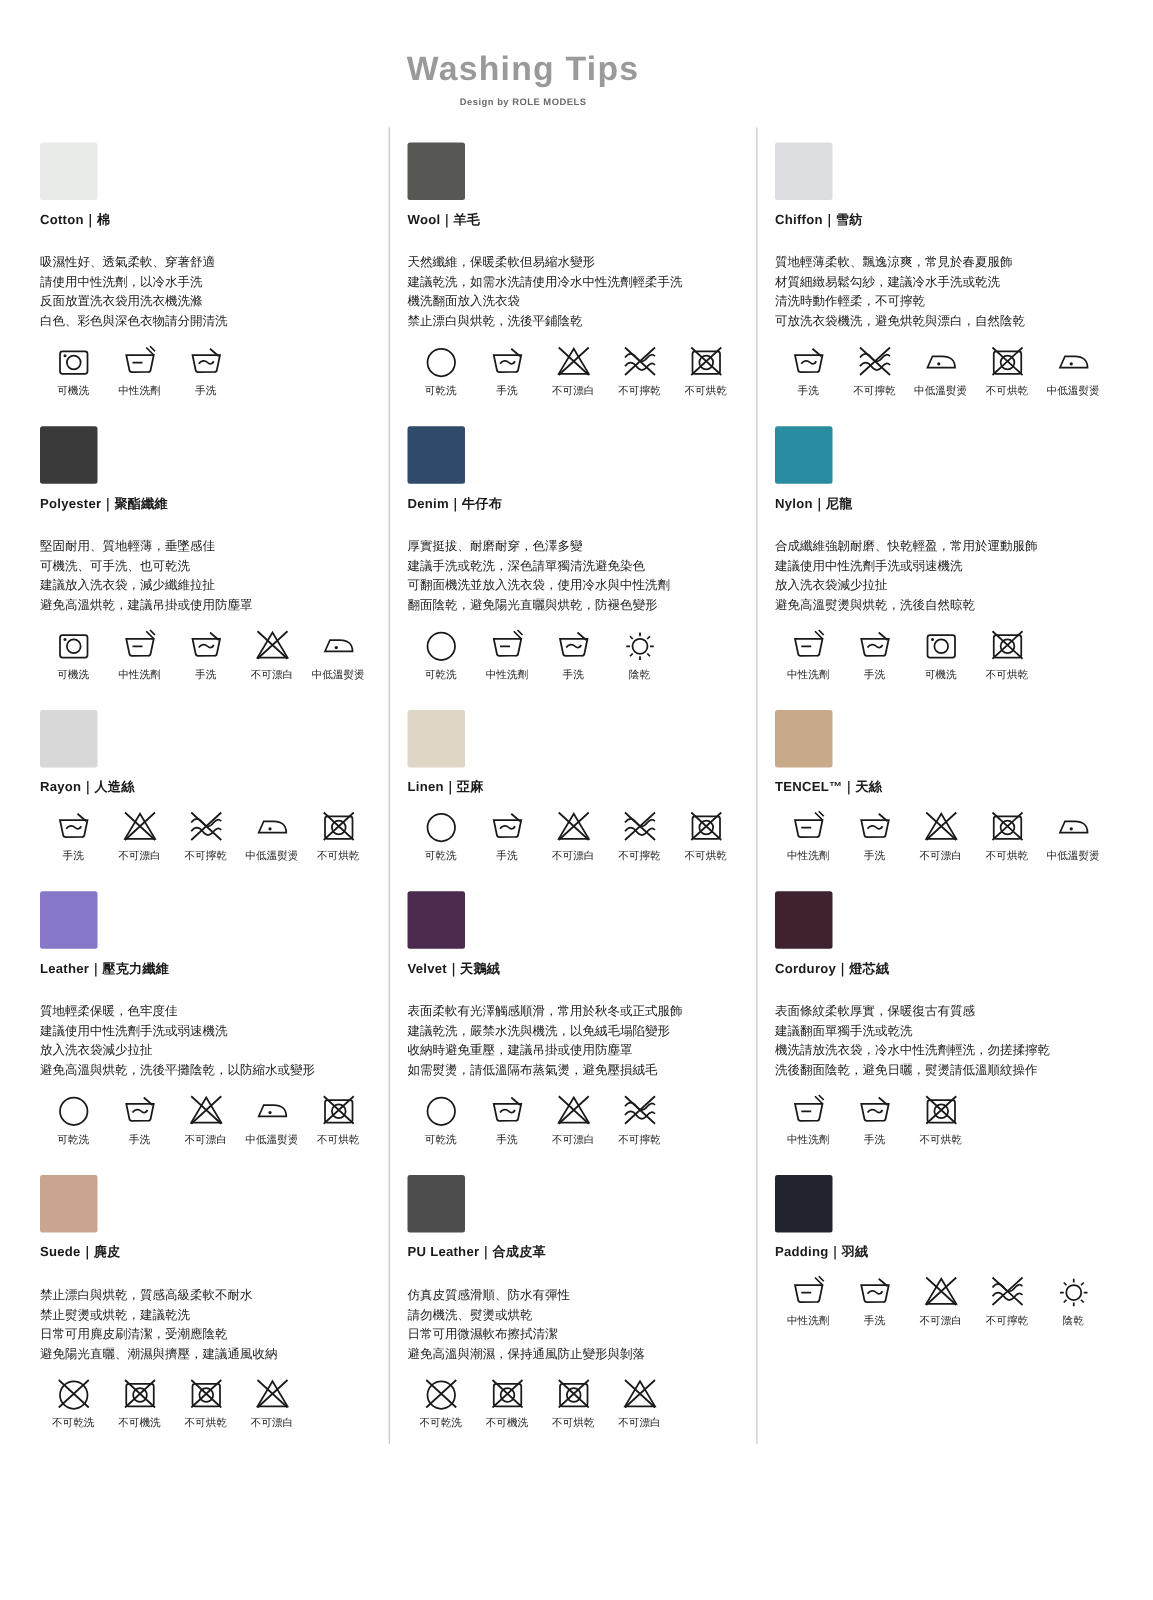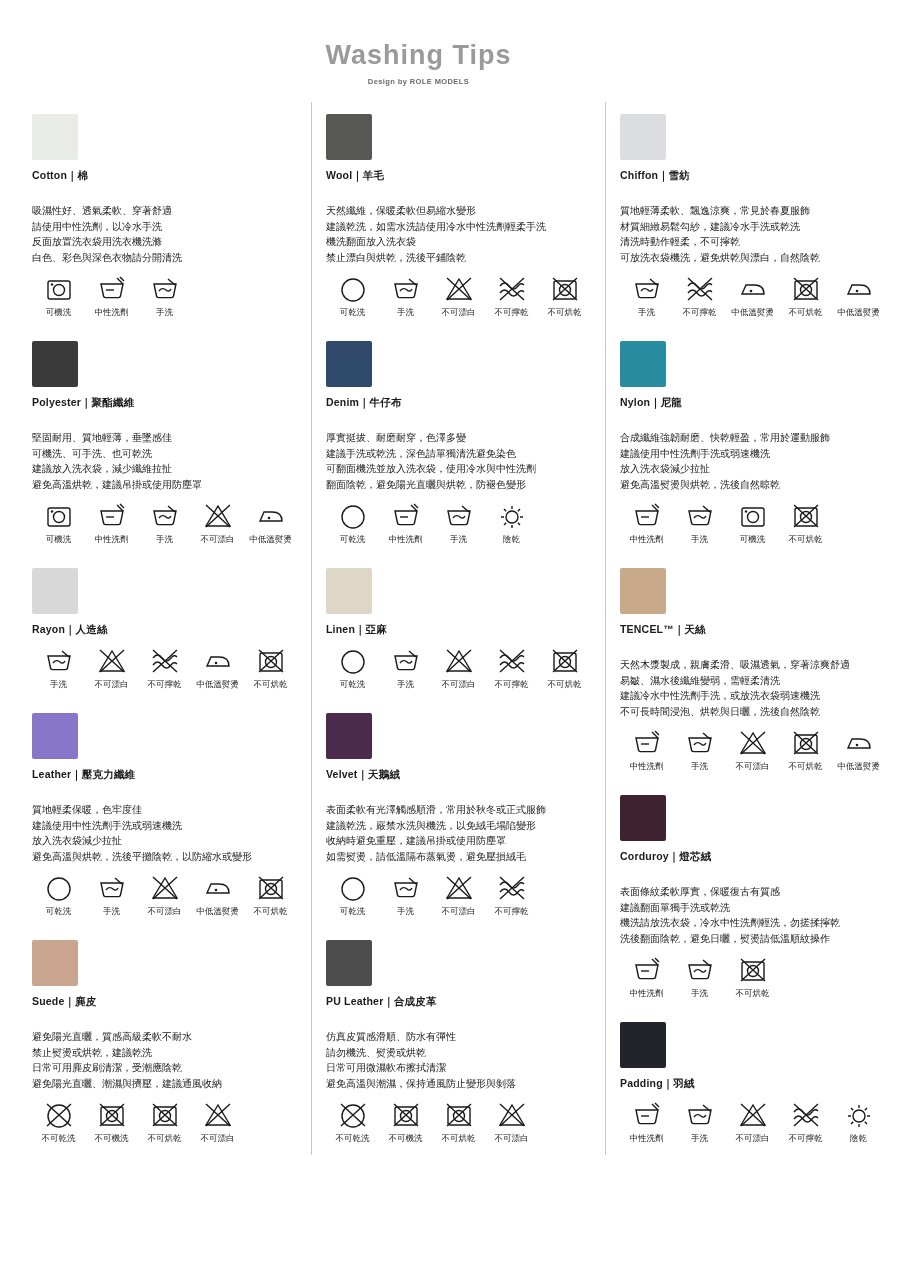--- a/index.html
+++ b/index.html
@@ -279,21 +279,21 @@
                 </svg>
               </span>
               <span class="cap">不可烘乾</span>
             </div>
           </div>
         </div>
         <div class="card">
           <div class="swatch" style="background:#c9a48f"></div>
           <div class="name">Suede｜麂皮</div>
           <div class="lines">
-            <div>避免陽光直曬，質感高級柔軟不耐水</div>
+            <div>禁止漂白與烘乾，質感高級柔軟不耐水</div>
             <div>禁止熨燙或烘乾，建議乾洗</div>
             <div>日常可用麂皮刷清潔，受潮應陰乾</div>
             <div>避免陽光直曬、潮濕與擠壓，建議通風收納</div>
           </div>
           <div class="sym-row">
             <div class="sym">
               <span class="glyph">
                 <svg width="30" height="30" viewBox="0 0 30 30">
                   <circle class="st" cx="15" cy="16" r="11"></circle>
                   <path class="st" d="M3 4 L27 26 M27 4 L3 26"></path>
@@ -704,26 +704,20 @@
                   <path class="st" d="M3 4 L27 26 M27 4 L3 26"></path>
                 </svg>
               </span>
               <span class="cap">不可烘乾</span>
             </div>
           </div>
         </div>
         <div class="card">
           <div class="swatch" style="background:#c8a98a"></div>
           <div class="name">TENCEL™｜天絲</div>
-          <div class="lines">
-            <div>天然木漿製成，親膚柔滑、吸濕透氣，穿著涼爽舒適</div>
-            <div>易皺、濕水後纖維變弱，需輕柔清洗</div>
-            <div>建議冷水中性洗劑手洗，或放洗衣袋弱速機洗</div>
-            <div>不可長時間浸泡、烘乾與日曬，洗後自然陰乾</div>
-          </div>
           <div class="sym-row">
             <div class="sym">
               <span class="glyph">
                 <svg width="30" height="30" viewBox="0 0 30 30">
                   <path class="st" d="M4 10 h22 l-2.5 12 a2 2 0 0 1 -2 1.6 h-13 a2 2 0 0 1 -2 -1.6 Z"></path>
                   <path class="st" d="M20 4 L26 10 M23 3 L27 7"></path>
                   <path class="st" d="M9 16 h8"></path>
                 </svg>
               </span>
               <span class="cap">中性洗劑</span>

